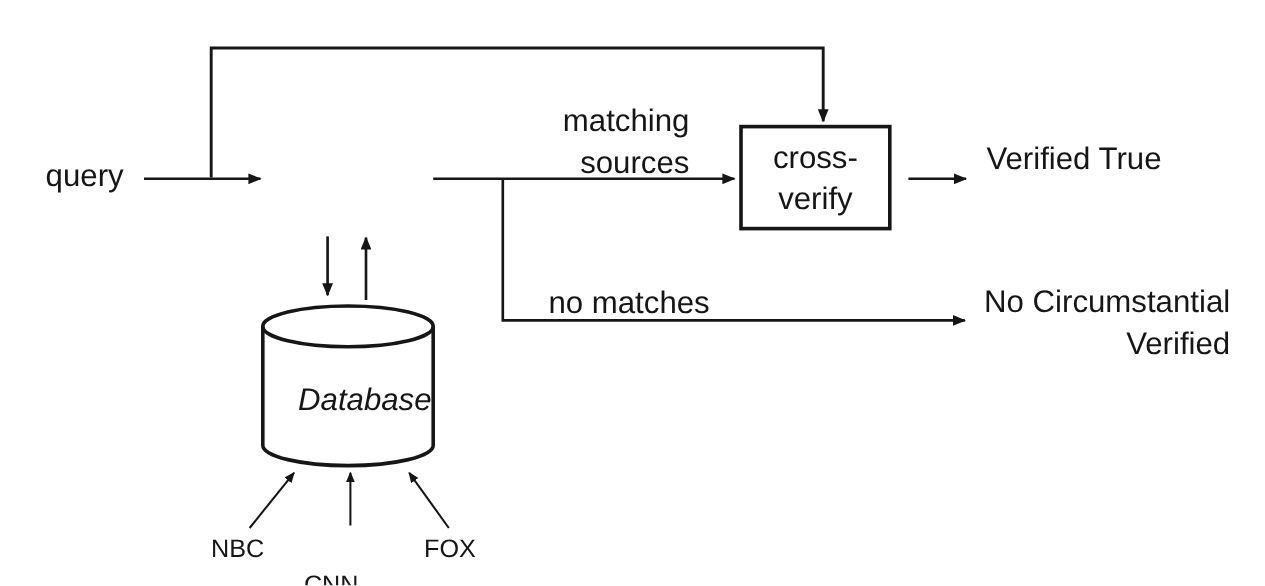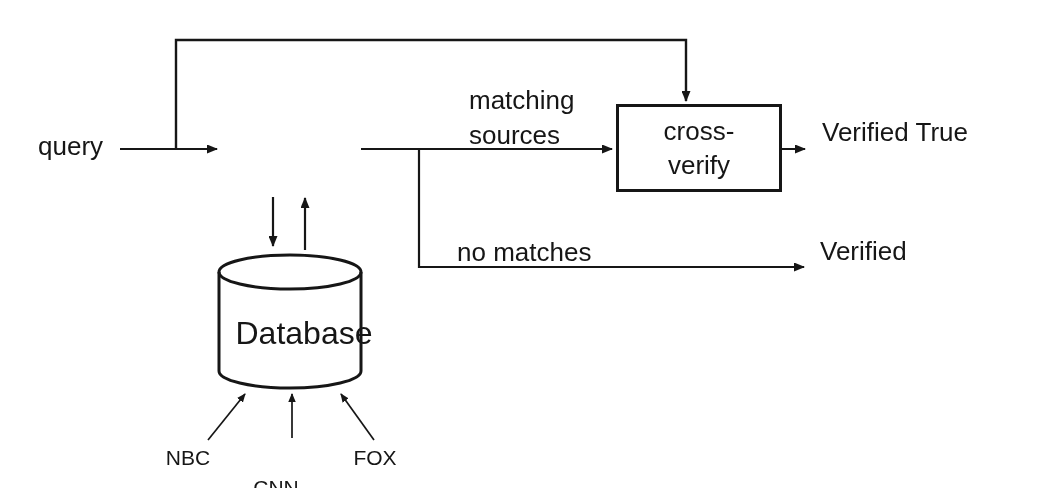--- a/index.html
+++ b/index.html
@@ -52,29 +52,30 @@
     line-height: 34px;
     text-align: center;
   }
   .lbl {
     position: absolute;
     font-size: 26px;
     line-height: 28px;
     white-space: nowrap;
   }
   .lbl.multi { line-height: 35px; }
-  .lbl span { display: block; }
+  .lbl span { display: block; text-align: right; }
   .db-label {
     position: absolute;
     left: 220px;
     top: 319px;
     width: 168px;
     text-align: center;
-    font-size: 32px;
+    font-size: 26px;
     line-height: 28px;
+    font-style: italic;
   }
   .feed-label {
     position: absolute;
     top: 446px;
     transform: translateX(-50%);
     font-size: 21px;
     line-height: 24px;
     white-space: nowrap;
   }
 </style>
@@ -117,34 +118,35 @@
   </svg>
 
   <div class="lbl" style="left:38px; top:132px;">query</div>
 
 
   <div class="lbl multi" style="left:469px; top:83px;">
     <span>matching</span>
     <span>sources</span>
   </div>
 
-  <div class="node" style="left:616px; top:104px; width:166px; height:88px;">
+  <div class="node" style="left:616px; top:104px; width:127px; height:88px;">
     <span>cross-</span>
     <span>verify</span>
   </div>
 
   <div class="lbl multi" style="left:822px; top:115px;">
     <span>Verified True</span>
   </div>
 
   <div class="lbl" style="left:457px; top:238px;">no matches</div>
 
   <div class="lbl multi" style="left:820px; top:234px;">
+    <span>No Circumstantial</span>
     <span>Verified</span>
   </div>
 
   <div class="db-label">Database</div>
 
-  <div class="feed-label" style="left:188px;">NBC</div>
+  <div class="feed-label" style="left:198px;">NBC</div>
   <div class="feed-label" style="left:276px;margin-top:30px;">CNN</div>
   <div class="feed-label" style="left:375px;text-align:right;">FOX</div>
 
 </div>
 
 </body></html>

